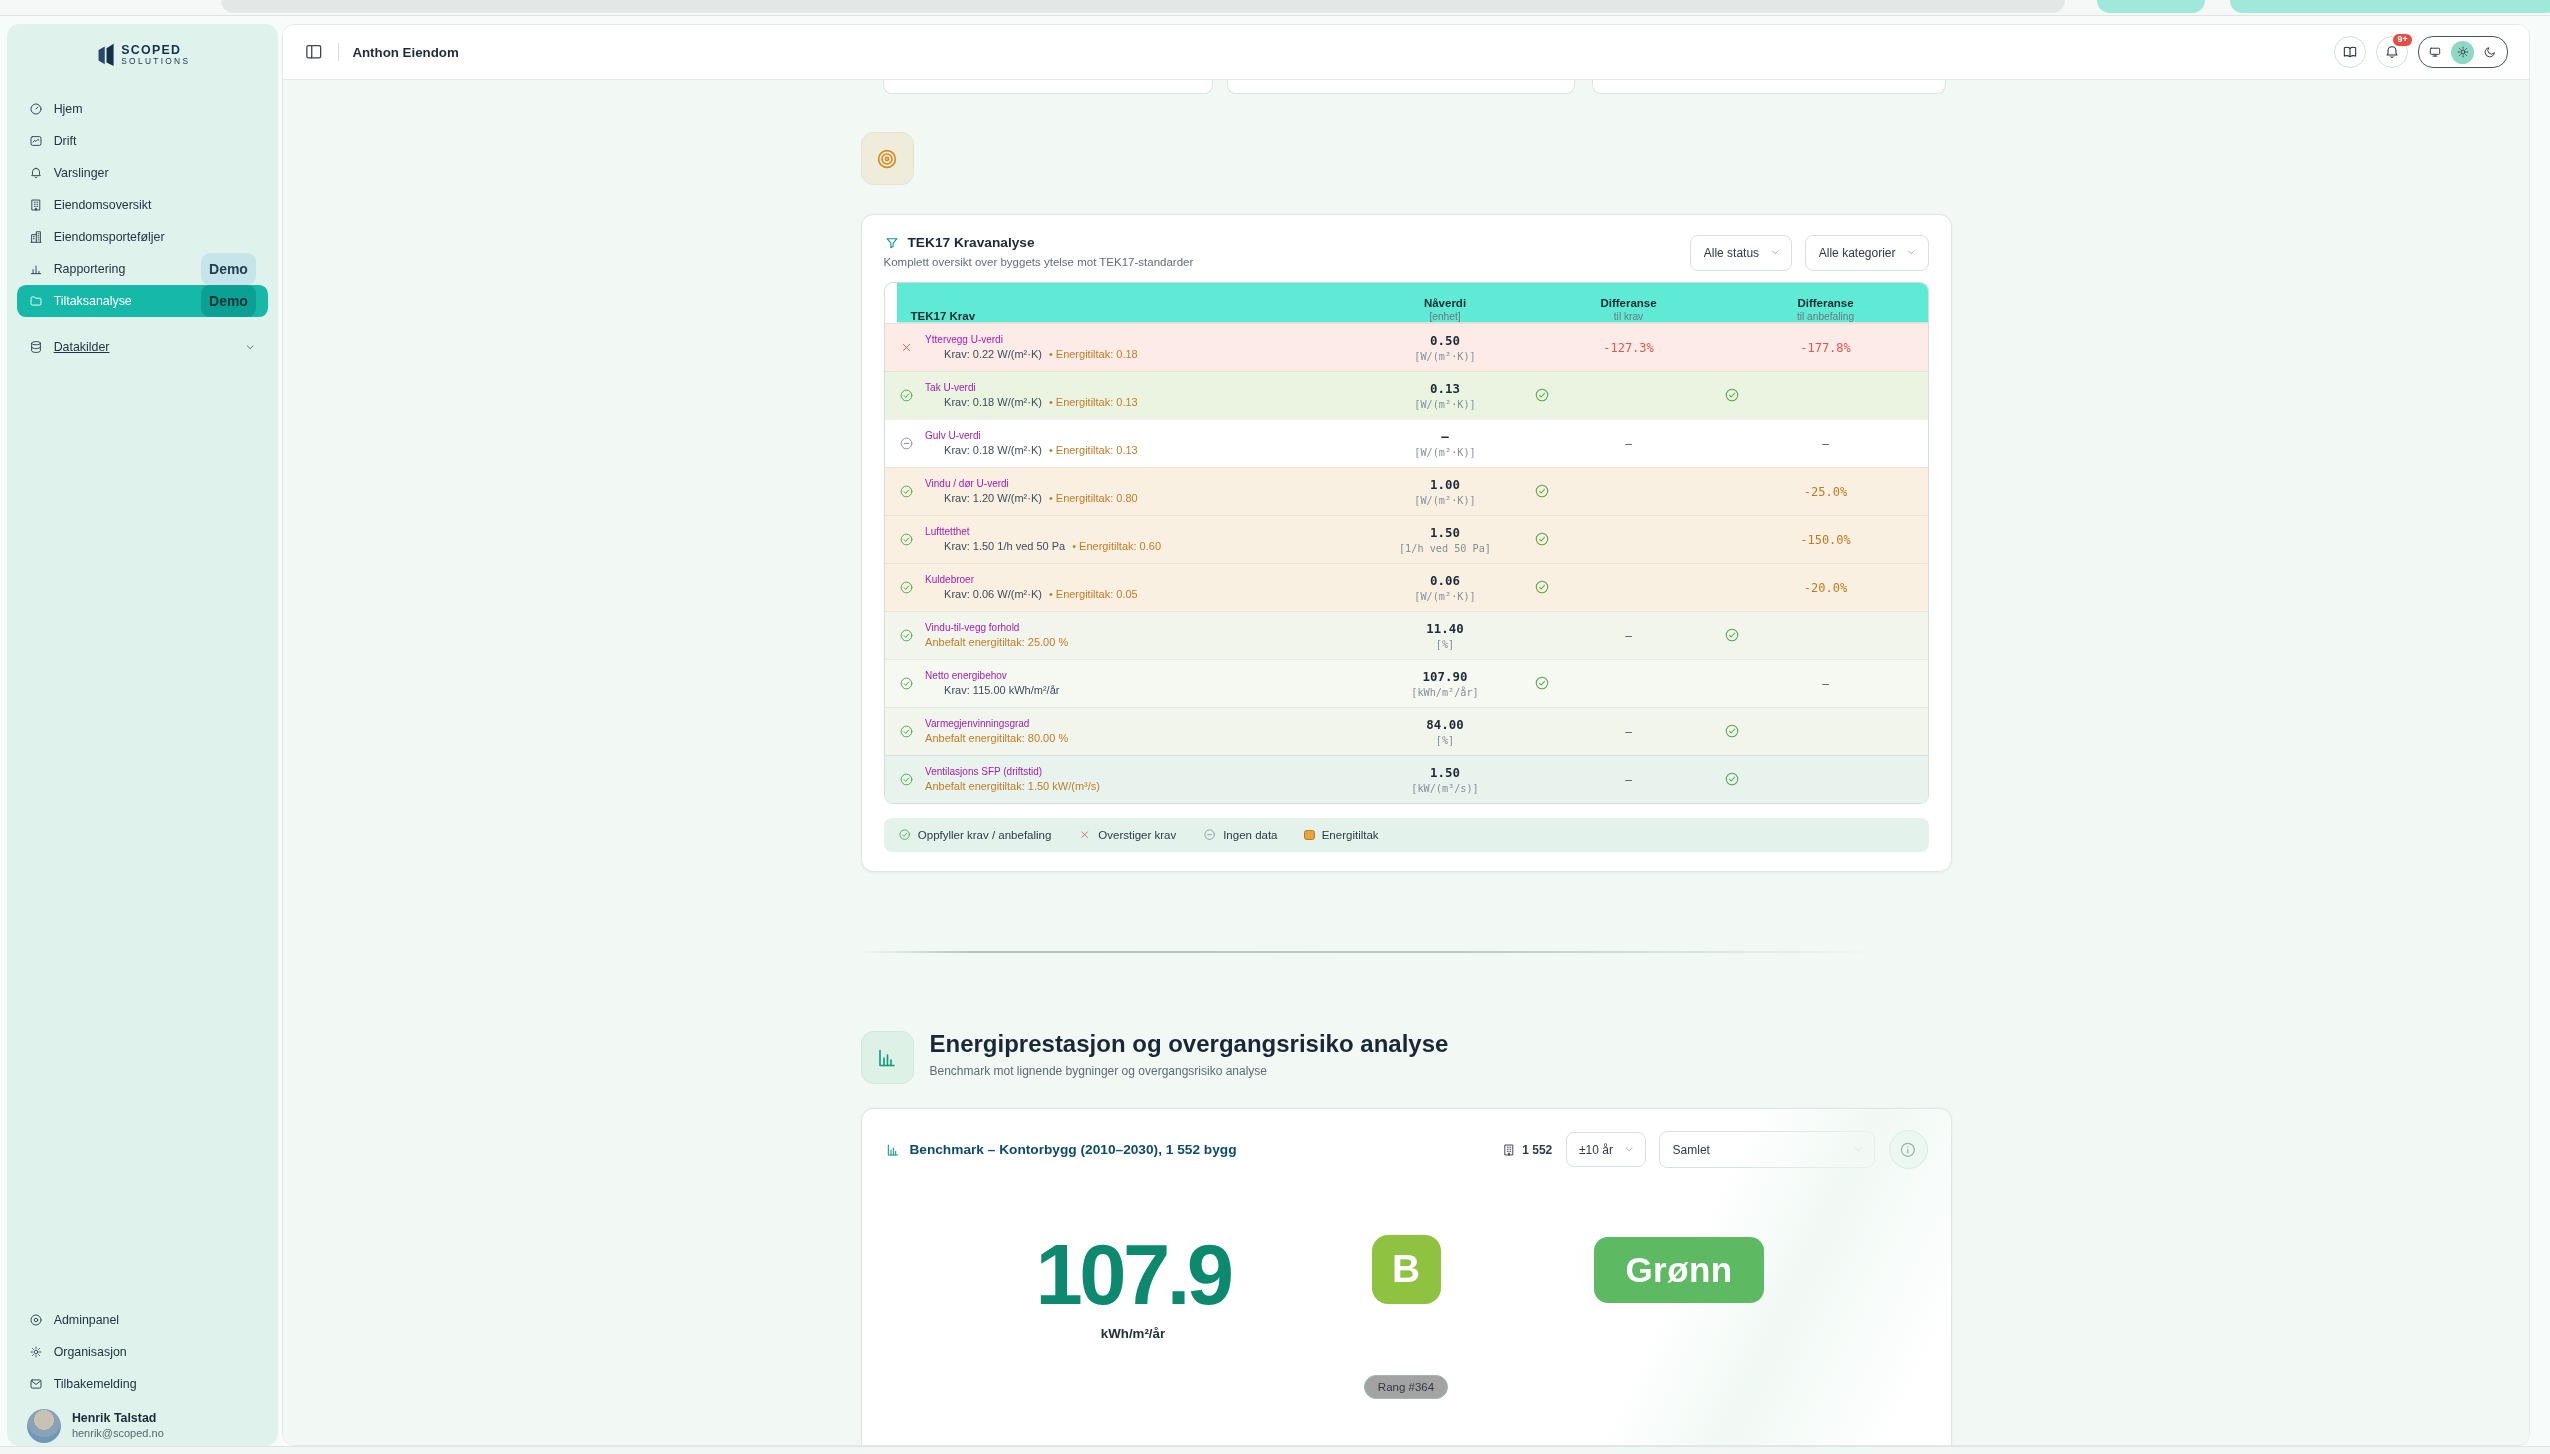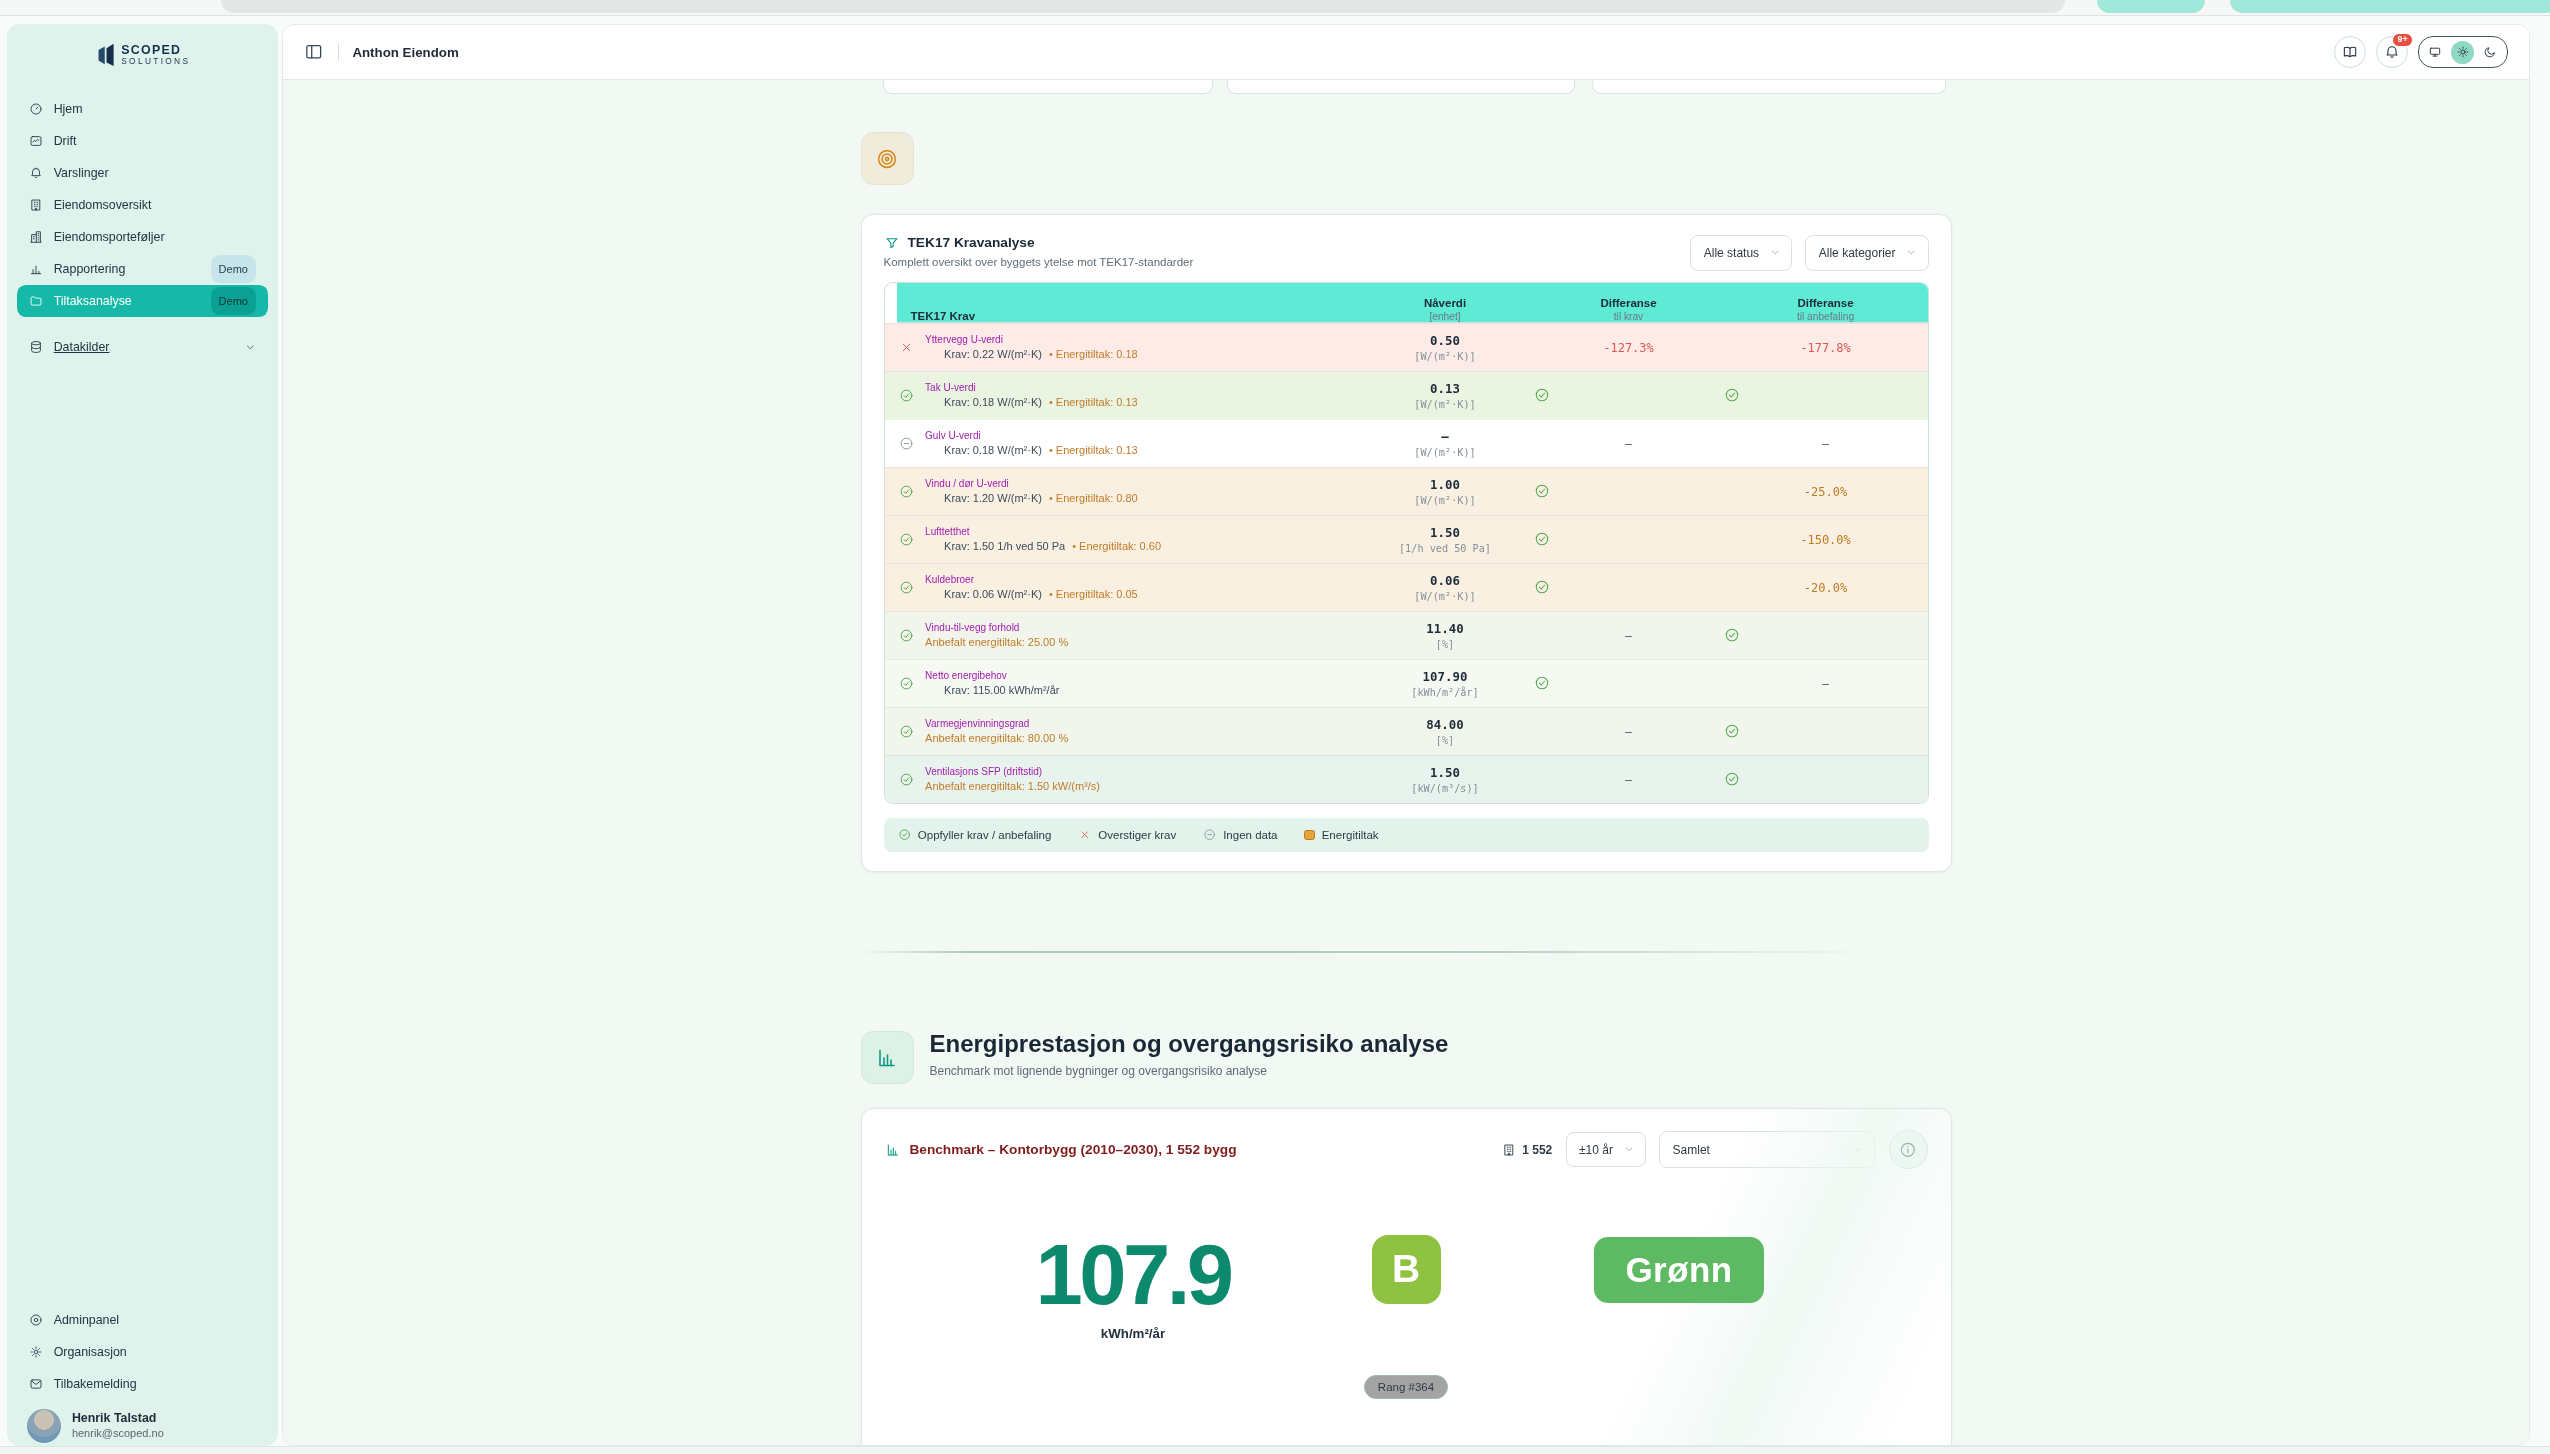--- a/index.html
+++ b/index.html
@@ -23,21 +23,21 @@
   .logo{margin-top:17.7px;display:flex;justify-content:center;align-items:center;gap:0;}
   .logo-mark{width:26.6px;height:26.6px;}
   .logo-text{line-height:1.05;color:#14324e;}
   .lg1{font-size:12.4px;font-weight:bold;letter-spacing:1.3px;}
   .lg2{font-size:8.4px;letter-spacing:2.3px;}
   .nav{margin-top:25px;padding:0 9.7px;display:flex;flex-direction:column;}
   .nitem{height:32px;border-radius:8.9px;display:flex;align-items:center;gap:10.6px;padding:0 12.4px;color:#233443;font-size:12.4px;cursor:pointer;}
   .nitem .nicon{width:14px;height:14px;color:#2c3e4c;flex:0 0 auto;}
   .nitem.active{background:#16b8a7;color:#ffffff;}
   .nitem.active .nicon{color:#ffffff;}
-  .nbadge-demo{margin-left:auto;font-size:11px;font-weight:400;padding:8px 8px;border-radius:8.9px;background:#c7e4ea;color:#23404e;}
+  .nbadge-demo{margin-left:auto;font-size:14px;font-weight:700;padding:8px 8px;border-radius:8.9px;background:#c7e4ea;color:#23404e;}
   .nitem.active .nbadge-demo{background:#0aa093;color:#0d3434;}
   .nitem.group{margin-top:14px;text-decoration:underline;}
   .chev-right{margin-left:auto;width:12.4px;height:12.4px;color:#41525f;}
   .sfoot{position:absolute;left:9.7px;right:9.7px;top:1280px;display:flex;flex-direction:column;}
   .user-row{display:flex;align-items:center;gap:10.6px;padding:8.9px 10.6px 0 10.6px;}
   .avatar{width:34px;height:34px;border-radius:50%;flex:0 0 auto;
     background:radial-gradient(circle at 50% 32%,#c9c2b4 0 34%,#8aa2b5 35% 60%,#6f98b8 61% 100%);}
   .uname{font-size:12.4px;font-weight:bold;color:#1d2b38;line-height:1.25;}
   .uemail{font-size:11px;color:#5b6770;line-height:1.25;}
 
@@ -122,21 +122,21 @@
 
   .divider{margin-top:79px;height:1.8px;
     background:linear-gradient(to right,rgba(110,150,135,0),rgba(110,150,135,.5) 10%,rgba(110,150,135,.45) 55%,rgba(110,150,135,0) 93%);}
 
   
   .card2{margin-top:24px;height:394px;padding:21px 23px;position:relative;overflow:hidden;}
   .card2::after{content:'';position:absolute;right:-53px;top:0;width:638px;height:120%;pointer-events:none;
     background:linear-gradient(115deg,rgba(255,255,255,0) 45%,rgba(236,247,241,.75) 60%,rgba(255,255,255,0) 80%);}
   .bhead{display:flex;align-items:center;}
   .bhead .bicon{width:16px;height:16px;color:#0e9b80;flex:0 0 auto;}
-  .btitle{font-size:13.7px;font-weight:bold;color:#7f1d1d;margin-left:8.9px;}
+  .btitle{font-size:13.7px;font-weight:bold;color:#0c4a6e;margin-left:8.9px;}
   .bright{margin-left:auto;display:flex;align-items:center;gap:13.3px;}
   .bcount{display:flex;align-items:center;gap:6.2px;font-size:12px;font-weight:600;color:#2e3b46;}
   .bcount .ic{width:14px;height:14px;color:#2e3b46;}
   .sel.small{height:35px;}
   .sel.big{width:216px;height:37px;}
   .ibtn{width:39px;height:39px;border-radius:50%;background:#eef7f2;border:0.9px solid #c3ddd2;display:flex;align-items:center;justify-content:center;color:#2b5f54;cursor:pointer;}
   .ibtn .ic{width:17.7px;height:17.7px;}
   .stats{margin-top:64px;display:flex;justify-content:center;align-items:flex-start;position:relative;z-index:1;}
   .stat{width:273px;display:flex;flex-direction:column;align-items:center;}
   .stat-number{font-size:85px;font-weight:bold;color:#0d8a6e;letter-spacing:-3.5px;line-height:0.82;margin-top:7px;}

